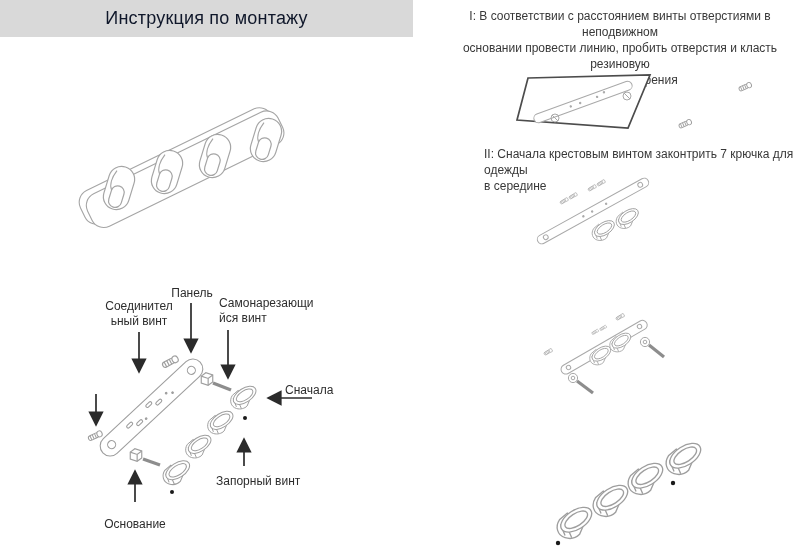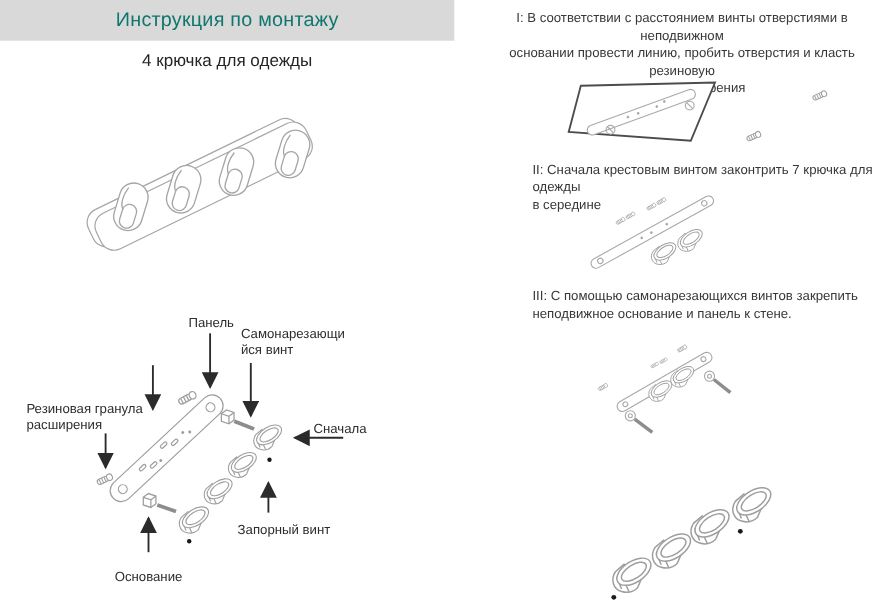--- a/index.html
+++ b/index.html
@@ -2,21 +2,21 @@
 <html><head>
 <meta charset="utf-8">
 <style>
   html,body{margin:0;padding:0;background:#fff;}
   .page{position:relative;width:800px;height:550px;background:#ffffff;overflow:hidden;
         font-family:"Liberation Sans", sans-serif;}
   .abs{position:absolute;}
   svg.abs{overflow:visible;}
   .title-bar{position:absolute;left:0;top:0;width:413px;height:37px;background:#d9d9d9;
              display:flex;align-items:center;justify-content:center;}
-  .title-bar span{font-size:18px;color:#0f766e;letter-spacing:.2px;}
+  .title-bar span{font-size:18px;color:#0f172a;letter-spacing:.2px;}
   .subtitle{position:absolute;left:0;top:47px;width:413px;text-align:center;
             font-size:15.5px;color:#242424;}
   .lbl{position:absolute;font-size:12px;line-height:1.25;color:#2d2d2d;white-space:pre-line;}
   .step-text{position:absolute;font-size:12px;line-height:1.34;color:#383838;white-space:pre-line;}
   .center{text-align:center;}
 </style>
 </head>
 <body>
 
 <div class="page">
@@ -44,21 +44,20 @@
       <g id="nut" stroke="#9e9e9e" stroke-width="1" fill="none">
         <path d="M-5,-2.5 L-1,-5.5 L5,-3.5 L5,2.5 L1,5.5 L-5,3.5 Z" fill="#fff"></path>
         <path d="M-5,-2.5 L1,-0.5 L5,-3.5 M1,-0.5 L1,5.5"></path>
       </g>
     </defs>
   </svg>
 
   <div class="title-bar">
     <span>Инструкция по монтажу</span>
   </div>
-  <div class="subtitle">4 крючка для одежды</div>
 
   <svg class="abs" style="left:60px;top:95px" width="250" height="145">
     <g stroke="#a5a5a5" stroke-width="1.1" fill="none">
       <g transform="rotate(-26 126 76)">
         <rect x="15" y="50" width="212" height="36" rx="13" fill="#fff"></rect>
         <rect x="20" y="56" width="212" height="36" rx="13" fill="#fff"></rect>
       </g>
       <use href="#tallhook" transform="translate(59,93)"></use>
       <use href="#tallhook" transform="translate(107,77)"></use>
       <use href="#tallhook" transform="translate(155,61)"></use>
@@ -103,24 +102,24 @@
         <line x1="191" y1="33" x2="191" y2="82"></line>
         <line x1="139" y1="62" x2="139" y2="102"></line>
         <line x1="228" y1="60" x2="228" y2="108"></line>
         <line x1="96" y1="124" x2="96" y2="155"></line>
         <line x1="312" y1="128" x2="268" y2="128"></line>
         <line x1="244" y1="196" x2="244" y2="169"></line>
         <line x1="135" y1="232" x2="135" y2="201"></line>
       </g>
     </svg>
     <div class="lbl center" style="left:156px;top:16px;width:72px">Панель</div>
+    <div class="lbl center" style="left:100px;top:29px;width:78px">Соединител
+ьный винт</div>
     <div class="lbl" style="left:219px;top:26px;width:96px">Самонарезающи
 йся винт</div>
-    <div class="lbl" style="left:24px;top:94px;width:118px">Резиновая гранула
-расширения</div>
     <div class="lbl" style="left:285px;top:113px;width:60px">Сначала</div>
     <div class="lbl" style="left:216px;top:204px;width:110px">Запорный винт</div>
     <div class="lbl center" style="left:95px;top:247px;width:80px">Основание</div>
   </div>
 
   <div class="step-text center" style="left:450px;top:8px;width:340px">I: В соответствии с расстоянием винты отверстиями в неподвижном
 основании провести линию, пробить отверстия и класть резиновую
 гранулу расширения</div>
   <svg class="abs" style="left:440px;top:62px" width="360" height="88">
     <g stroke="#a9a9a9" stroke-width="1" fill="none">
@@ -155,22 +154,20 @@
       </g>
       <use href="#screwsm" transform="translate(124,27) rotate(-30) scale(0.6)"></use>
       <use href="#screwsm" transform="translate(133,22) rotate(-30) scale(0.6)"></use>
       <use href="#screwsm" transform="translate(152,14) rotate(-30) scale(0.6)"></use>
       <use href="#screwsm" transform="translate(161,9) rotate(-30) scale(0.6)"></use>
       <use href="#knob" transform="translate(163,56) scale(0.72)"></use>
       <use href="#knob" transform="translate(187,44) scale(0.72)"></use>
     </g>
   </svg>
 
-  <div class="step-text" style="left:484px;top:261px;width:310px">III: С помощью самонарезающихся винтов закрепить
-неподвижное основание и панель к стене.</div>
   <svg class="abs" style="left:440px;top:291px" width="360" height="114">
     <g stroke="#a9a9a9" stroke-width="1" fill="none">
       <g transform="rotate(-30 164 56)">
         <rect x="115" y="51.5" width="98" height="9.5" rx="4.7" fill="#fff"></rect>
         <circle cx="123" cy="56" r="2.2"></circle>
         <circle cx="205" cy="56" r="2.2"></circle>
       </g>
       <use href="#knob" transform="translate(160,64) scale(0.68)"></use>
       <use href="#knob" transform="translate(180,51) scale(0.68)"></use>
       <use href="#screwsm" transform="translate(180,26) rotate(-30) scale(0.62)"></use>

